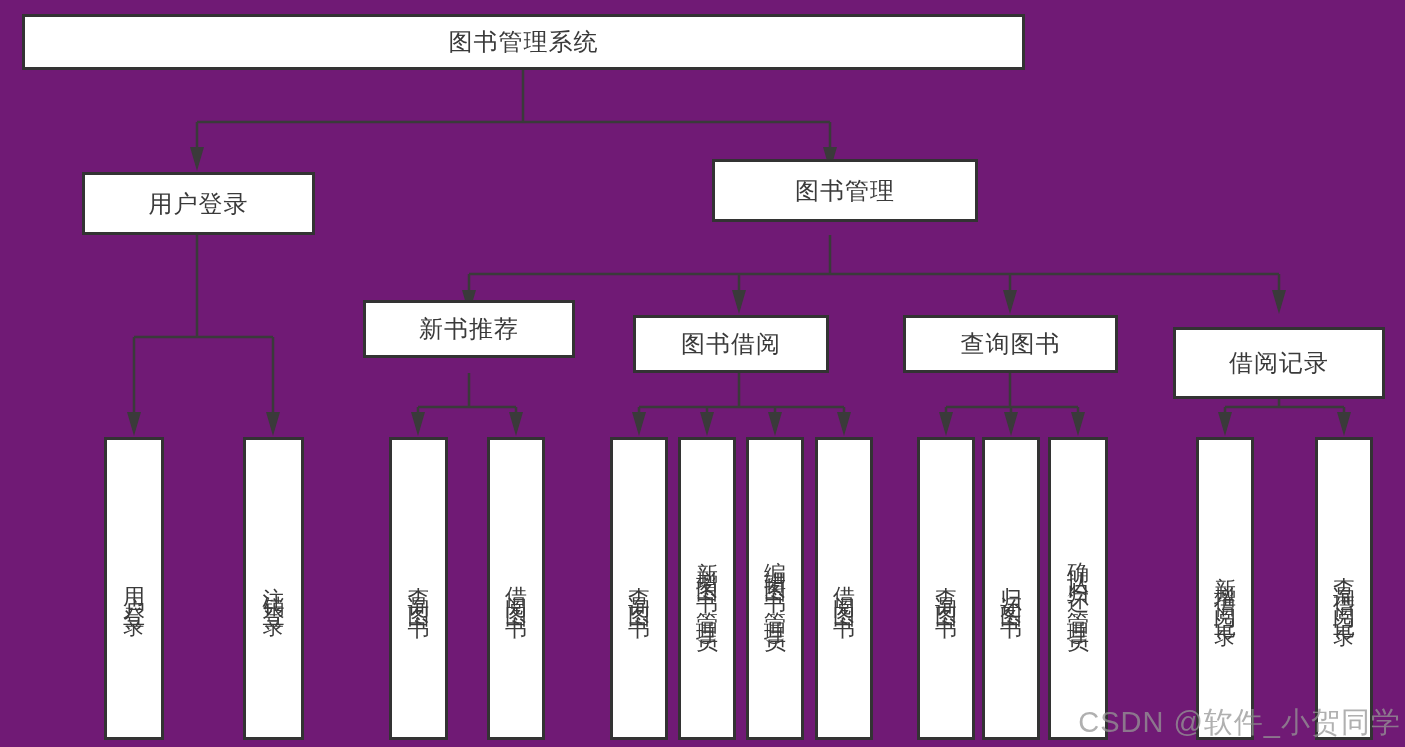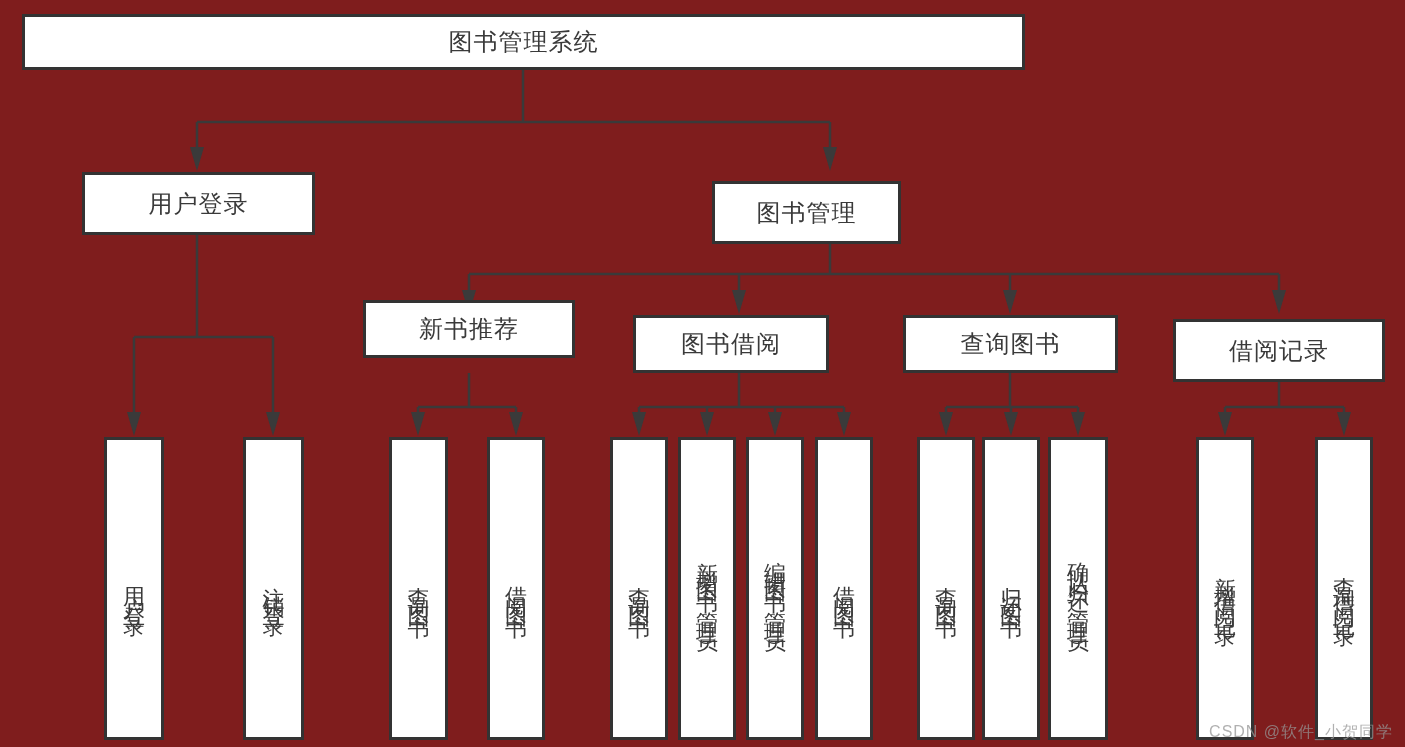--- a/index.html
+++ b/index.html
@@ -4,21 +4,21 @@
 <style>
   html, body {
     margin: 0;
     padding: 0;
     background: #ffffff;
   }
   .canvas {
     position: relative;
     width: 1405px;
     height: 747px;
-    background: #7f1d1d;
+    background: #701a75;
     font-family: "Liberation Sans", sans-serif;
     overflow: hidden;
   }
   .connectors {
     position: absolute;
     left: 0;
     top: 0;
     width: 1405px;
     height: 747px;
   }
@@ -40,23 +40,23 @@
     writing-mode: vertical-rl;
     text-orientation: mixed;
     font-size: 22px;
     line-height: 1;
     letter-spacing: 10px;
     color: #3a3a3a;
     white-space: nowrap;
   }
   .watermark {
     position: absolute;
-    right: 12px;
+    right: 4px;
     bottom: 4px;
-    font-size: 16px;
+    font-size: 29px;
     color: rgba(150, 150, 150, 0.75);
     letter-spacing: 1px;
     z-index: 5;
   }
 </style>
 </head>
 <body>
 
 <div class="canvas">
 
@@ -100,34 +100,34 @@
     </g>
   </svg>
 
   <div class="node hnode" style="left:22px; top:14px; width:1003px; height:56px;">
     <span>图书管理系统</span>
   </div>
 
   <div class="node hnode" style="left:82px; top:172px; width:233px; height:63px;">
     <span>用户登录</span>
   </div>
-  <div class="node hnode" style="left:712px; top:181px; width:189px; height:63px;">
+  <div class="node hnode" style="left:712px; top:159px; width:266px; height:63px;">
     <span>图书管理</span>
   </div>
 
   <div class="node hnode" style="left:363px; top:300px; width:212px; height:58px;">
     <span>新书推荐</span>
   </div>
   <div class="node hnode" style="left:633px; top:315px; width:196px; height:58px;justify-content:center;">
     <span>图书借阅</span>
   </div>
   <div class="node hnode" style="left:903px; top:315px; width:215px; height:58px;">
     <span>查询图书</span>
   </div>
-  <div class="node hnode" style="left:1173px; top:319px; width:212px; height:63px;">
+  <div class="node hnode" style="left:1173px; top:327px; width:212px; height:72px;">
     <span>借阅记录</span>
   </div>
 
   <div class="node vnode" style="left:104px; top:437px; width:60px; height:303px;">
     <span>用户登录</span>
   </div>
   <div class="node vnode" style="left:243px; top:437px; width:61px; height:303px;">
     <span>注销登录</span>
   </div>
 

